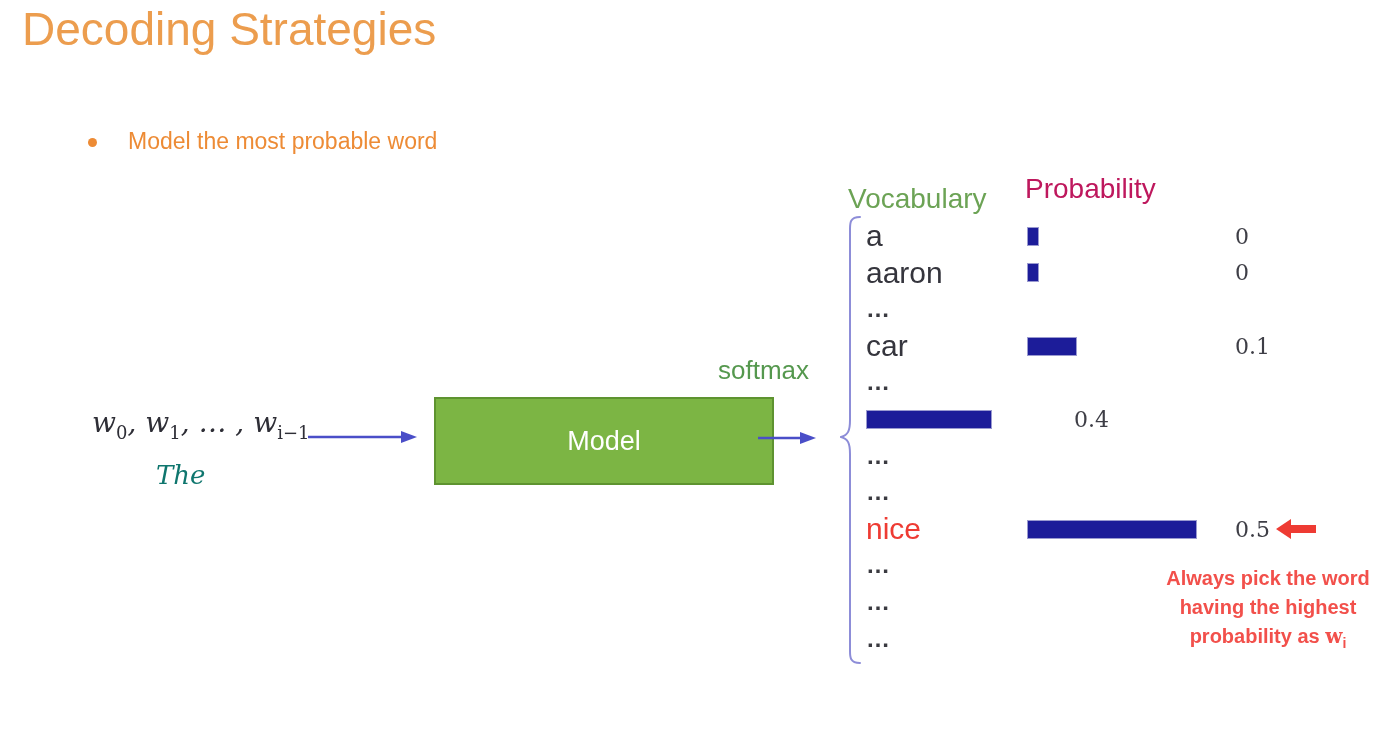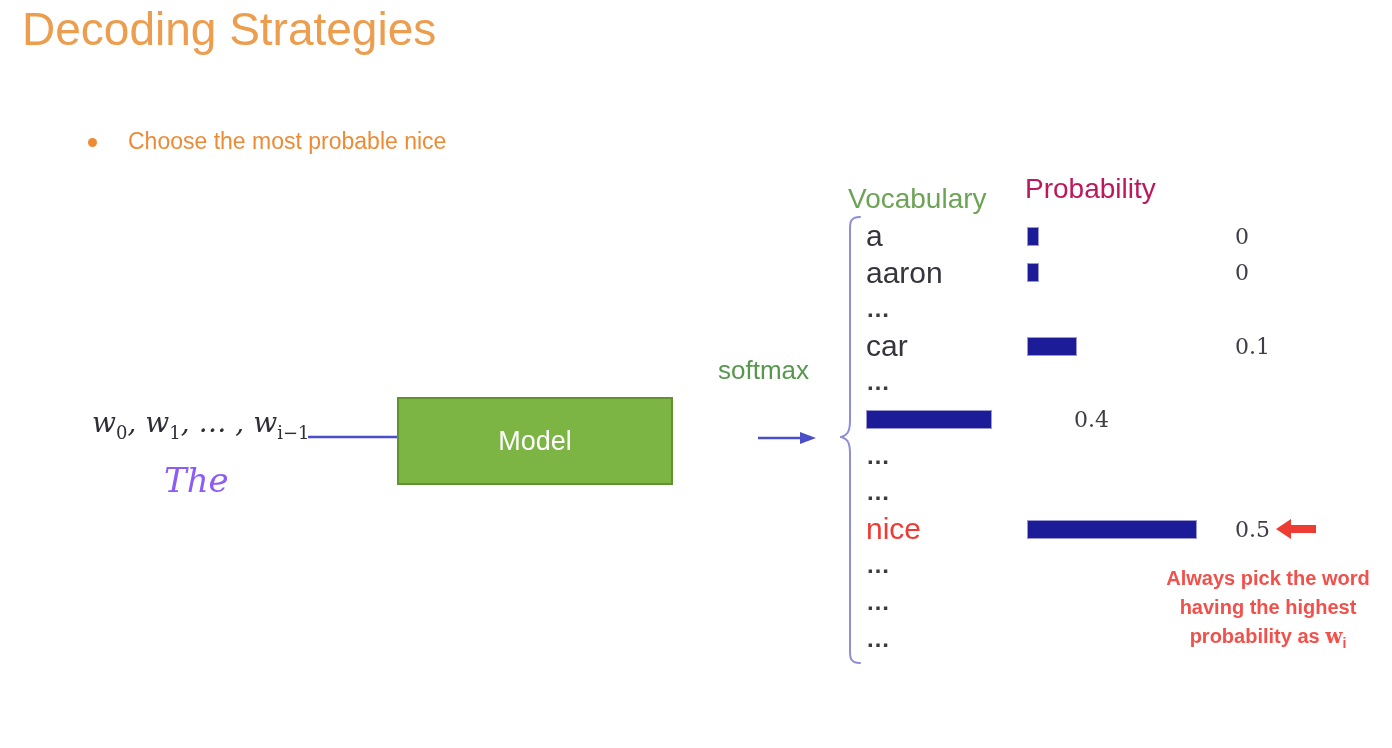--- a/index.html
+++ b/index.html
@@ -21,30 +21,30 @@
   .bullet2 .btext { margin-left:31px; font-size:23px; color:#ED8B35; }
 
   
   .math {
     position:absolute; left:92px; top:406px;
     font-family:"DejaVu Serif", serif; font-style:italic;
     font-size:28px; color:#2E2E36; white-space:nowrap;
   }
   .math sub { font-size:18px; font-style:normal; }
   .input-word {
-    position:absolute; left:164px; top:460px;
+    position:absolute; left:156px; top:460px;
     font-family:"DejaVu Serif", serif; font-style:italic;
-    font-size:34px; color:#8b5cf6;
+    font-size:26px; color:#0f766e;
   }
 
   
   .arrow1 { position:absolute; left:306px; top:429px; }
   .arrow2 { position:absolute; left:757px; top:430px; }
   .model {
-    position:absolute; left:397px; top:397px; width:276px; height:88px;
+    position:absolute; left:434px; top:397px; width:340px; height:88px;
     background:#7CB544; border:2px solid #5E9330; box-sizing:border-box;
     display:flex; align-items:center; justify-content:center;
   }
   .model .mlabel { color:#ffffff; font-size:27px; }
   .softmax { position:absolute; left:718px; top:355px; font-size:26px; color:#55984E;text-align:right; }
 
   
   .brace { position:absolute; left:840px; top:215px; }
 
   
@@ -77,21 +77,21 @@
 </head>
 <body>
 
 <div class="canvas">
 
   <div class="title">Decoding Strategies</div>
 
 
   <div class="bullet2">
     <span class="disc"></span>
-    <span class="btext">Choose the most probable nice</span>
+    <span class="btext">Model the most probable word</span>
   </div>
 
   <div class="math"><span>w</span><sub>0</sub><span>, w</span><sub>1</sub><span>, … , w</span><sub>i−1</sub></div>
 
   <div class="input-word">The</div>
 
   <svg class="arrow1" width="112" height="16" viewBox="0 0 112 16">
     <line x1="2" y1="8" x2="97" y2="8" stroke="#4A4EC8" stroke-width="2.4"></line>
     <polygon points="95,2 111,8 95,14" fill="#4A4EC8"></polygon>
   </svg>

